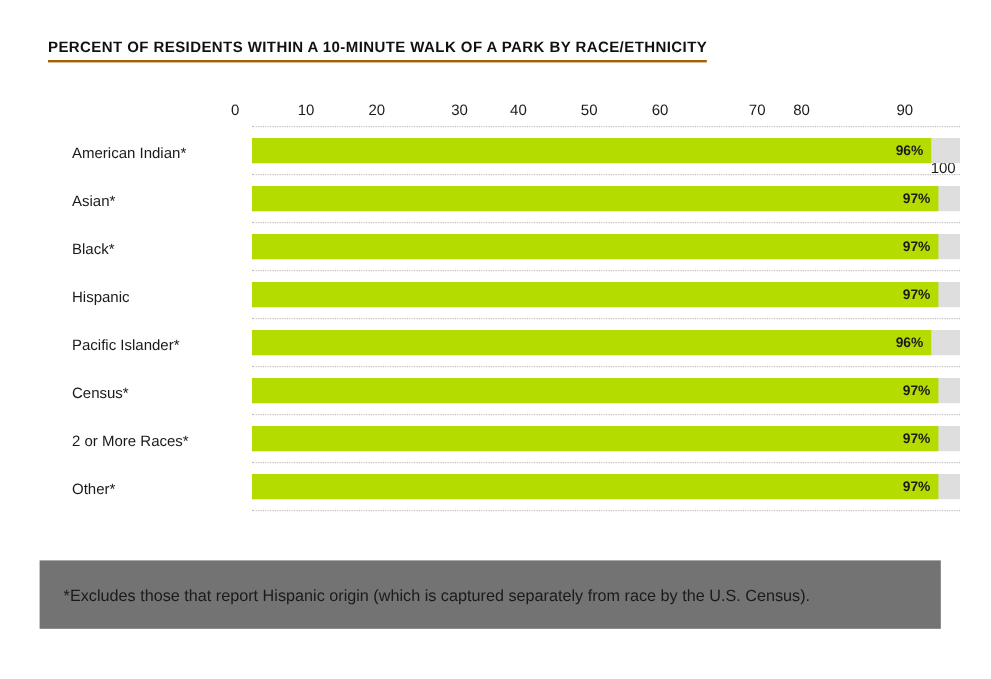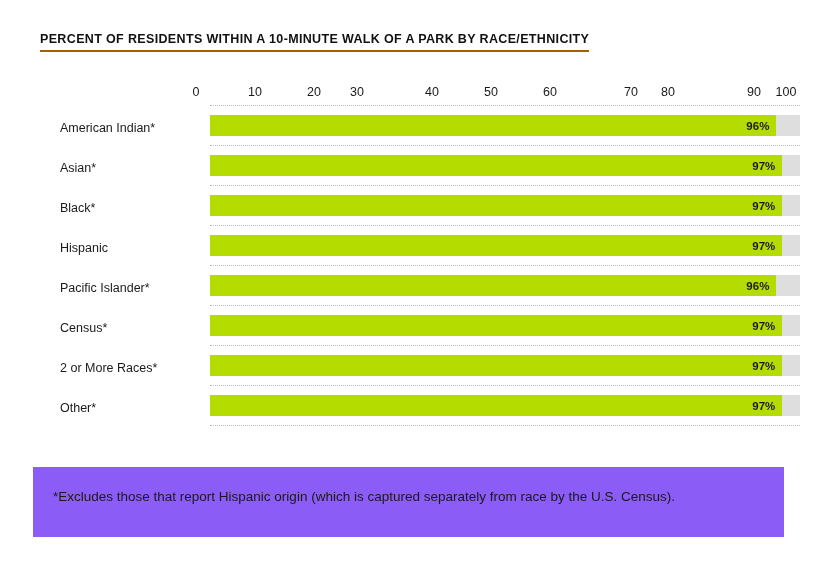--- a/index.html
+++ b/index.html
@@ -121,22 +121,22 @@
     height: 0;
     border-top: 1px dotted #bdbdbd;
   }
 
   
   .footnote-box {
     position: absolute;
     left: 33px;
     top: 467px;
     width: 751px;
-    height: 70px;
-    background: #8b5cf6;
+    height: 57px;
+    background: #737373;
     box-sizing: border-box;
   }
   .footnote-text {
     position: absolute;
     left: 20px;
     top: 19px;
     width: 700px;
     font-size: 13.5px;
     line-height: 21px;
     color: #1a1a1a;
@@ -145,28 +145,28 @@
 </head>
 <body>
 
 <div class="chart-title">PERCENT OF RESIDENTS WITHIN A 10-MINUTE WALK OF A PARK BY RACE/ETHNICITY</div>
 
 <div class="plot">
   <div class="axis-labels">
       <span class="axis-tick" style="left: 196px;">0</span>
       <span class="axis-tick" style="left: 255px;">10</span>
       <span class="axis-tick" style="left: 314px;">20</span>
-      <span class="axis-tick" style="left: 357px;">30</span>
+      <span class="axis-tick" style="left: 383px;">30</span>
       <span class="axis-tick" style="left: 432px;">40</span>
       <span class="axis-tick" style="left: 491px;">50</span>
       <span class="axis-tick" style="left: 550px;">60</span>
       <span class="axis-tick" style="left: 609px; margin-left: 22px;">70</span>
       <span class="axis-tick" style="left: 668px;">80</span>
       <span class="axis-tick" style="left: 754px;">90</span>
-      <span class="axis-tick" style="left: 786px;">100</span>
+      <span class="axis-tick" style="left: 786px; margin-top: 48px;">100</span>
     </div>
   <div class="rows">
       <div class="row">
         <div class="row-label-wrap">
           <div class="row-label">American Indian*</div>
         </div>
         <div class="track" style="left: 190px; width: 590px; background: rgb(222, 222, 222);">
           <div class="bar" style="width: 566.4px; background: rgb(181, 220, 0);">
             <span class="bar-value">96%</span>
           </div>

